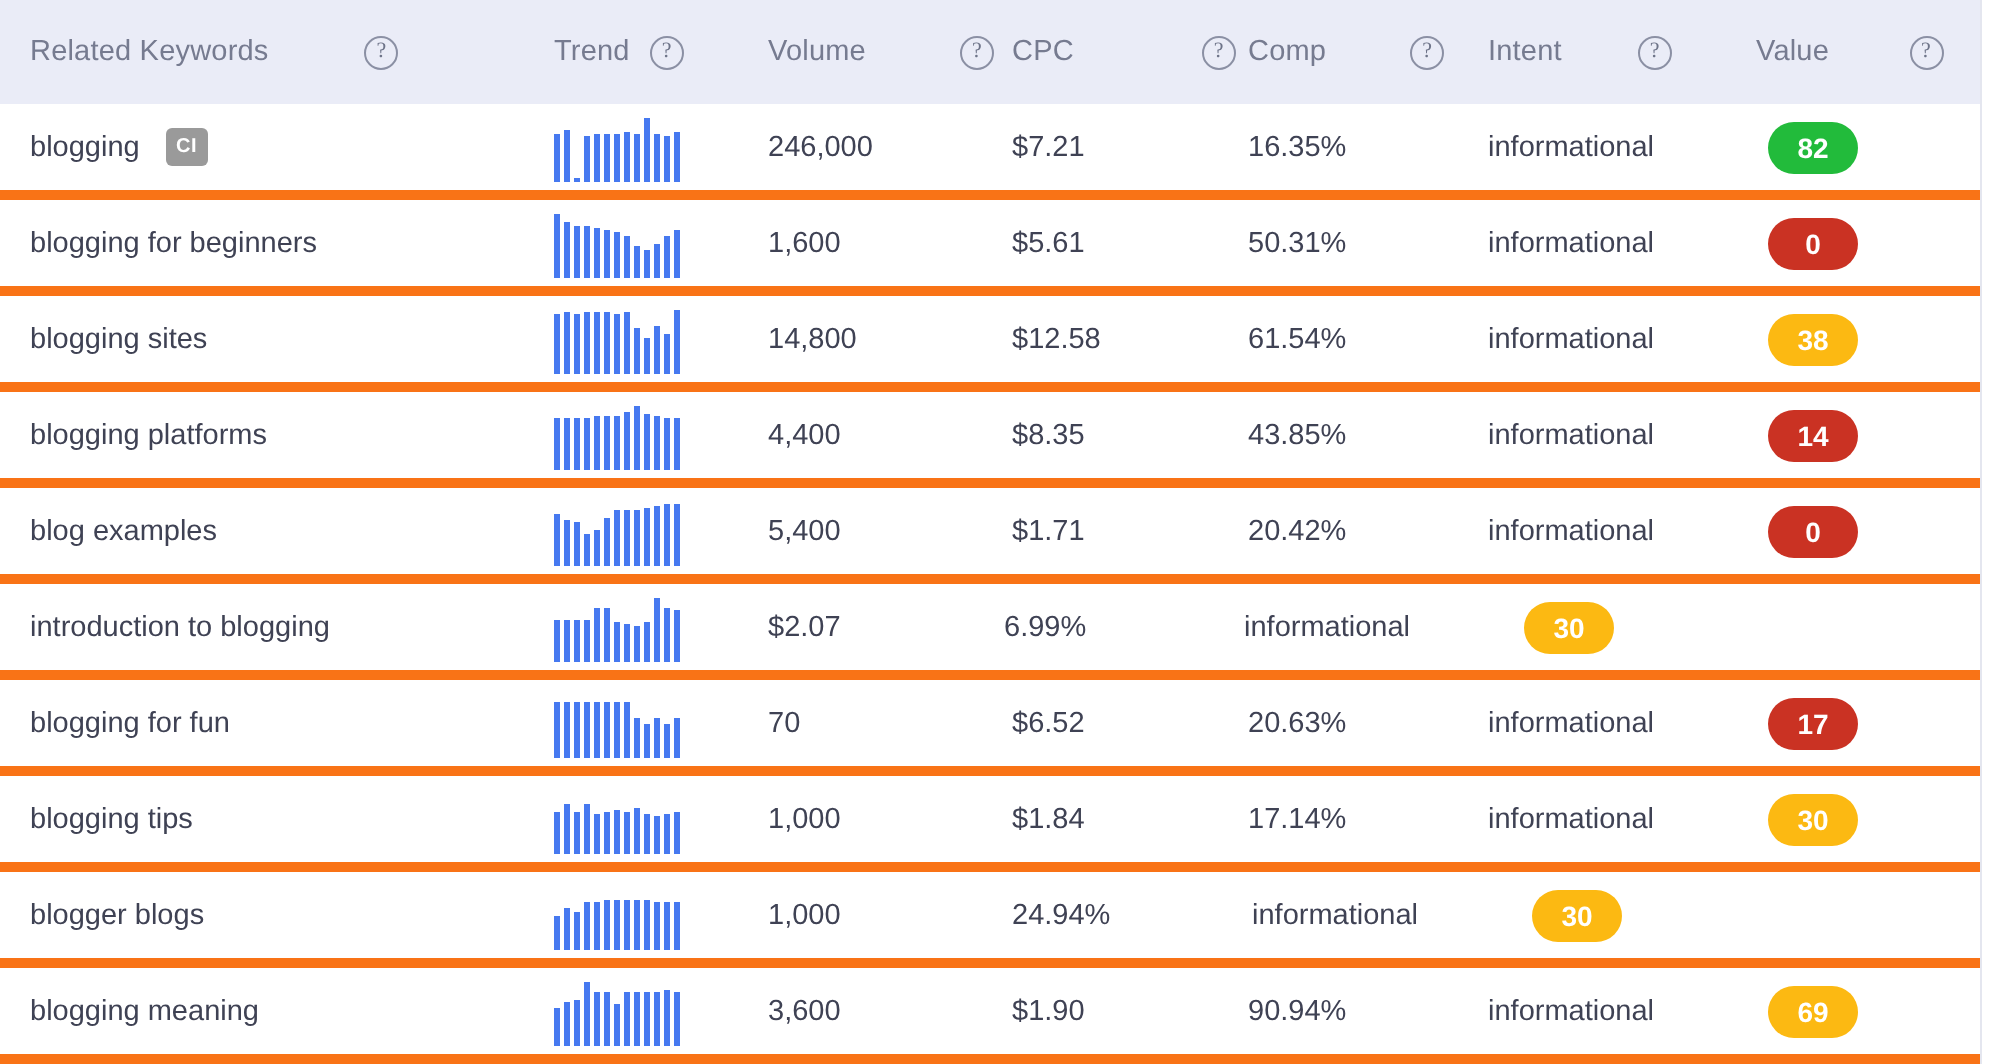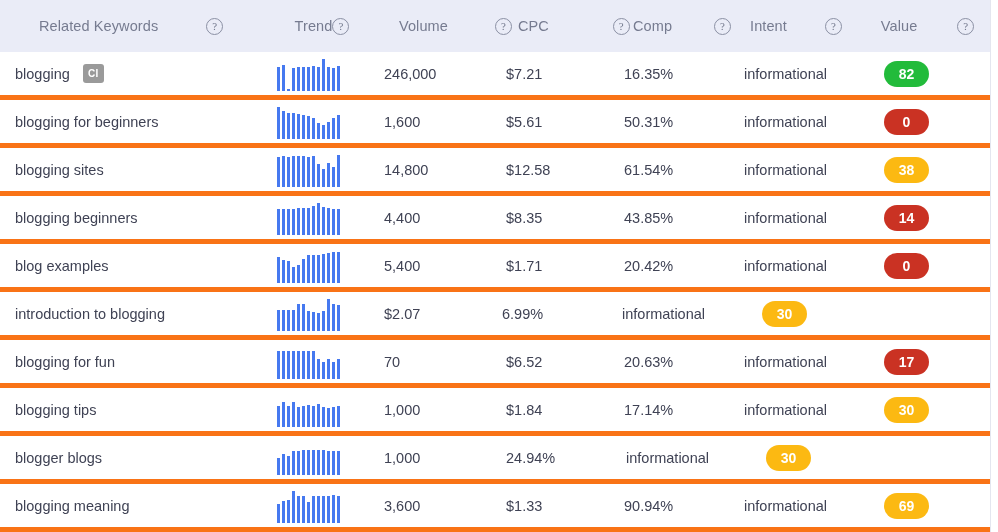--- a/index.html
+++ b/index.html
@@ -32,21 +32,20 @@
     z-index: 5;
   }
 
   
   .thead {
     display: flex;
     align-items: center;
     height: 52px;
     background: #eaecf7;
     width: 990px;
-    padding-left: 24px;
   }
   .th {
     display: flex;
     align-items: center;
     height: 52px;
     font-size: 14.5px;
     color: #7a7f95;
     letter-spacing: .1px;
     white-space: nowrap;
   }
@@ -98,21 +97,21 @@
   .th.c-kw     { padding-left: 15px; }
   .th.c-trend  { padding-left: 5px; }
   .th.c-vol    { padding-left: 0px; }
   .th.c-cpc    { padding-left: 0px; }
   .th.c-comp   { padding-left: 0px; }
   .th.c-intent { padding-left: 0px; }
   .th.c-value  { padding-left: 6px; }
 
   .th .th-label { margin-right: 10px; }
   .th.c-kw .th-label  { margin-right: 48px; }
-  .th.c-trend .th-label { margin-right: 0; }
+  .th.c-trend .th-label { margin-right: 10px; }
   .th.c-vol .th-label { margin-right: 47px; }
   .th.c-cpc .th-label { margin-right: 64px; }
   .th.c-comp .th-label { margin-right: 42px; }
   .th.c-intent .th-label { margin-right: 38px; }
   .th.c-value .th-label { margin-right: 40px; }
 
   
   .kw-text {
     color: #3f4254;
     font-size: 14.5px;
@@ -339,21 +338,21 @@
         </div>
         <div class="td c-intent">
           <span class="intent-text">informational</span>
         </div>
         <div class="td c-value">
           <span class="pill yellow">38</span>
         </div>
       </div>
       <div class="tr">
         <div class="td c-kw">
-          <span class="kw-text">blogging beginners</span>
+          <span class="kw-text">blogging platforms</span>
         </div>
         <div class="td c-trend">
           <div class="spark">
             <span class="bar" style="height: 25.6px;"></span>
             <span class="bar" style="height: 25.6px;"></span>
             <span class="bar" style="height: 25.6px;"></span>
             <span class="bar" style="height: 25.6px;"></span>
             <span class="bar" style="height: 26.56px;"></span>
             <span class="bar" style="height: 26.88px;"></span>
             <span class="bar" style="height: 26.88px;"></span>
@@ -578,21 +577,21 @@
             <span class="bar" style="height: 26.88px;"></span>
             <span class="bar" style="height: 26.24px;"></span>
             <span class="bar" style="height: 27.52px;"></span>
             <span class="bar" style="height: 26.88px;"></span>
           </div>
         </div>
         <div class="td c-vol">
           <span class="num">3,600</span>
         </div>
         <div class="td c-cpc">
-          <span class="num">$1.33</span>
+          <span class="num">$1.90</span>
         </div>
         <div class="td c-comp">
           <span class="num">90.94%</span>
         </div>
         <div class="td c-intent">
           <span class="intent-text">informational</span>
         </div>
         <div class="td c-value">
           <span class="pill yellow">69</span>
         </div>

